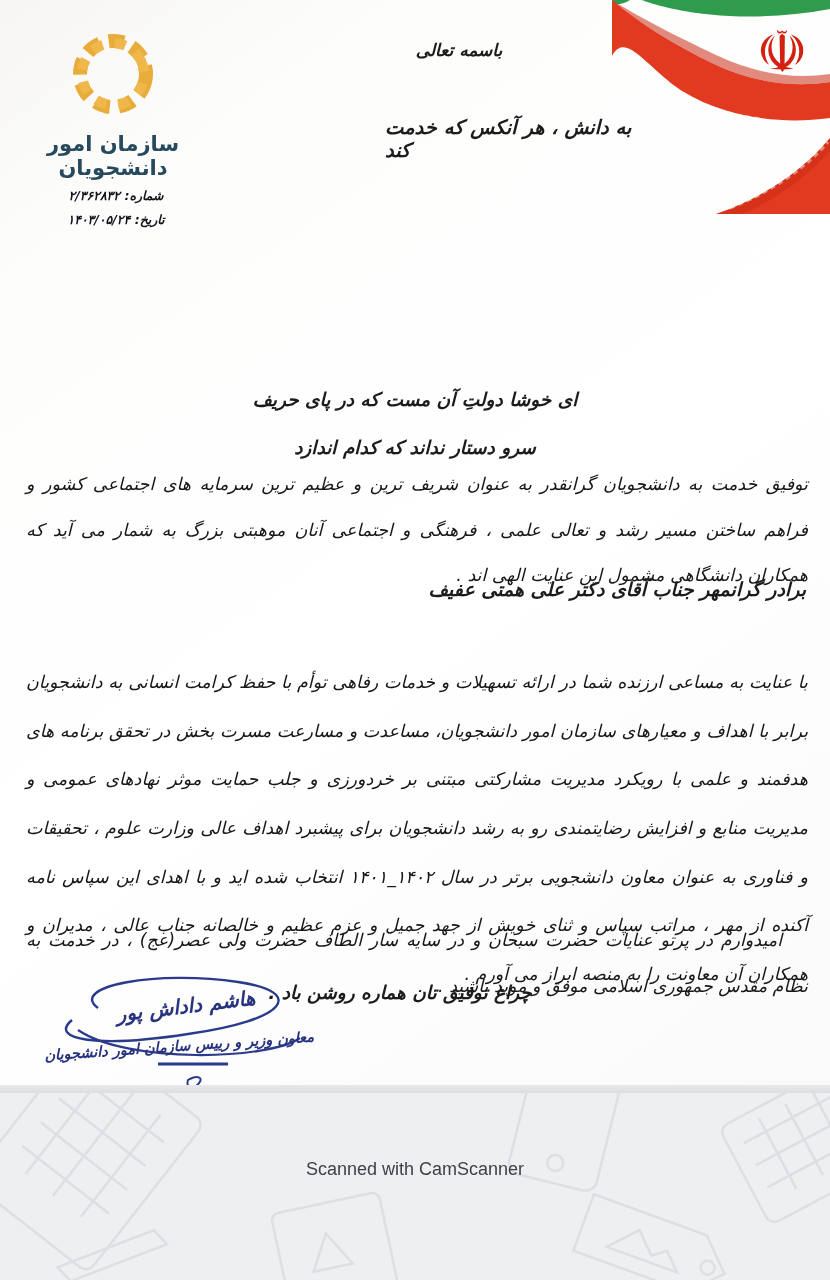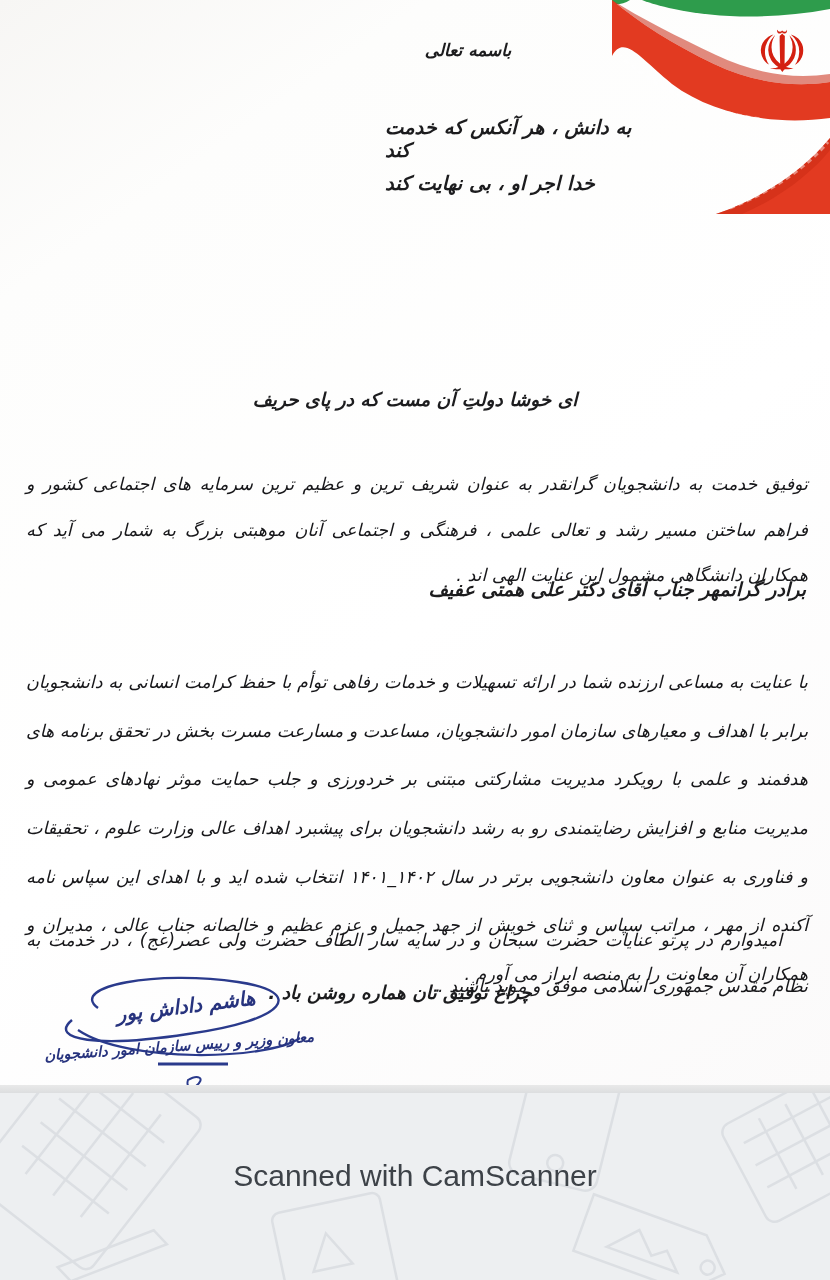--- a/index.html
+++ b/index.html
@@ -17,21 +17,21 @@
   
   .logo-block{position:absolute;left:28px;top:22px;width:170px;direction:rtl;}
   .sunburst{display:block;margin:0 auto;}
   .org-name{margin-top:6px;text-align:center;font-weight:700;line-height:1.15;
     font-size:21px;color:#26495e;letter-spacing:0.5px;}
   .refline{margin-top:8px;text-align:left;padding-left:6px;font-style:italic;
     font-weight:700;font-size:12.5px;color:#14141c;direction:rtl;text-align:center;}
   .refline + .refline{margin-top:9px;}
 
   
-  .besmele{position:absolute;left:383px;top:40px;width:170px;text-align:center;
+  .besmele{position:absolute;left:374px;top:40px;width:170px;text-align:center;
     font-size:17px;font-style:italic;font-weight:700;}
   .motto{position:absolute;text-align:left;font-size:19.5px;font-style:italic;font-weight:700;}
   .motto.l1{left:385px;top:116px;width:270px;}
   .motto.l2{left:385px;top:172px;width:240px;}
 
   
   .flag{position:absolute;right:0;top:0;}
 
   
   .para{position:absolute;right:22px;left:26px;font-style:italic;font-size:17.5px;
@@ -57,33 +57,44 @@
   .sig .name{position:absolute;left:78px;top:26px;font-size:20px;font-weight:700;
     font-style:italic;transform:rotate(-7deg);white-space:nowrap;}
   .sig .title{position:absolute;left:6px;top:70px;font-size:14.5px;font-weight:700;
     font-style:italic;transform:rotate(-4deg);white-space:nowrap;}
 
   
   .footer{position:absolute;left:0;top:1093px;width:830px;height:187px;
     background:#edeff1;overflow:hidden;}
   .footer .doodles{position:absolute;inset:0;}
   .footer-text{position:absolute;left:0;right:0;top:66px;text-align:center;
-    font-family:"Liberation Sans",sans-serif;font-size:30px;color:#3d4248;}
+    font-family:"Liberation Sans",sans-serif;font-size:18px;color:#3d4248;}
 </style>
 </head>
 <body>
 
 <div class="page">
 
   <div class="document">
 
+    <div class="logo-block">
+      <svg class="sunburst" width="104" height="104" viewBox="0 0 104 104">
+        <circle cx="52" cy="52" r="33" fill="none" stroke="#E8AC3B" stroke-width="14" stroke-dasharray="15 9" transform="rotate(12 52 52)"></circle>
+        <circle cx="52" cy="52" r="31" fill="none" stroke="#F0B84A" stroke-width="10" stroke-dasharray="11 12" transform="rotate(-25 52 52)"></circle>
+      </svg>
+      <div class="org-name">
+        <span>سازمان امور</span><br>
+        <span>دانشجویان</span>
+      </div>
+      <div class="refline">شماره: ۲/۳۶۲۸۳۲</div>
+      <div class="refline">تاریخ: ۱۴۰۳/۰۵/۲۴</div>
+    </div>
 
     <div class="besmele">باسمه تعالی</div>
     <div class="motto l1">به دانش ، هر آنکس که خدمت کند</div>
-    <div class="motto l2">خدا اجر او ، بی نهایت کند</div>
 
     <svg class="flag" width="218" height="214" viewBox="0 0 218 214">
 
       <path d="M30,0 L218,0 L218,9 C160,20 105,18 62,9 C48,6 38,3 30,0 Z" fill="#2E9C4C"></path>
       <path d="M0,0 L18,0 C12,4 6,5 0,4 Z" fill="#2E9C4C"></path>
 
       <path d="M0,0 L0,56 C12,34 28,58 60,84 C100,114 160,126 218,118 L218,82
                C180,88 140,82 102,64 C62,45 26,22 0,0 Z" fill="#E23A21"></path>
       <path d="M0,0 C26,22 62,45 102,64 C140,82 180,88 218,82 L218,74
                C178,80 140,72 104,55 C66,37 28,18 0,0 Z" fill="#C92A14" opacity="0.55"></path>
@@ -93,20 +104,21 @@
       <path d="M218,138 L218,214 L104,214 C150,198 190,172 218,138 Z" fill="#E23A21"></path>
       <path d="M218,138 C190,172 150,198 104,214 L130,214 C172,196 202,170 218,150 Z" fill="#C92A14" opacity="0.5"></path>
       <path d="M118,208 C160,192 196,166 216,142" fill="none" stroke="#ffffff" stroke-width="3" stroke-dasharray="5 4" opacity="0.45"></path>
 
       <text x="170" y="72" font-size="58" fill="#D42011" text-anchor="middle">☫</text>
     </svg>
 
 
     <div class="poem">
       <span class="vline">ای خوشا دولتِ آن مست که در پای حریف</span>
+      <span class="vline">سرو دستار نداند که کدام اندازد</span>
     </div>
 
     <div class="para p3">توفیق خدمت به دانشجویان گرانقدر به عنوان شریف ترین و عظیم ترین سرمایه های اجتماعی کشور و فراهم ساختن مسیر رشد و تعالی علمی ، فرهنگی و اجتماعی آنان موهبتی بزرگ به شمار می آید که همکاران دانشگاهی مشمول این عنایت الهی اند .</div>
 
     <div class="addr a1">برادر گرانمهر جناب آقای دکتر علی همتی عفیف</div>
 
     <div class="para p4">با عنایت به مساعی ارزنده شما در ارائه تسهیلات و خدمات رفاهی توأم با حفظ کرامت انسانی به دانشجویان برابر با اهداف و معیارهای سازمان امور دانشجویان، مساعدت و مسارعت مسرت بخش در تحقق برنامه های هدفمند و علمی با رویکرد مدیریت مشارکتی مبتنی بر خردورزی و جلب حمایت موثر نهادهای عمومی و مدیریت منابع و افزایش رضایتمندی رو به رشد دانشجویان برای پیشبرد اهداف عالی وزارت علوم ، تحقیقات و فناوری به عنوان معاون دانشجویی برتر در سال ۱۴۰۲_۱۴۰۱ انتخاب شده اید و با اهدای این سپاس نامه آکنده از مهر ، مراتب سپاس و ثنای خویش از جهد جمیل و عزم عظیم و خالصانه جناب عالی ، مدیران و همکاران آن معاونت را به منصه ابراز می آورم .</div>
     <div class="para p5">امیدوارم در پرتو عنایات حضرت سبحان و در سایه سار الطاف حضرت ولی عصر(عج) ، در خدمت به نظام مقدس جمهوری اسلامی موفق و موید باشید .</div>
 
     <div class="closing">چراغ توفیق تان هماره روشن باد .</div>

